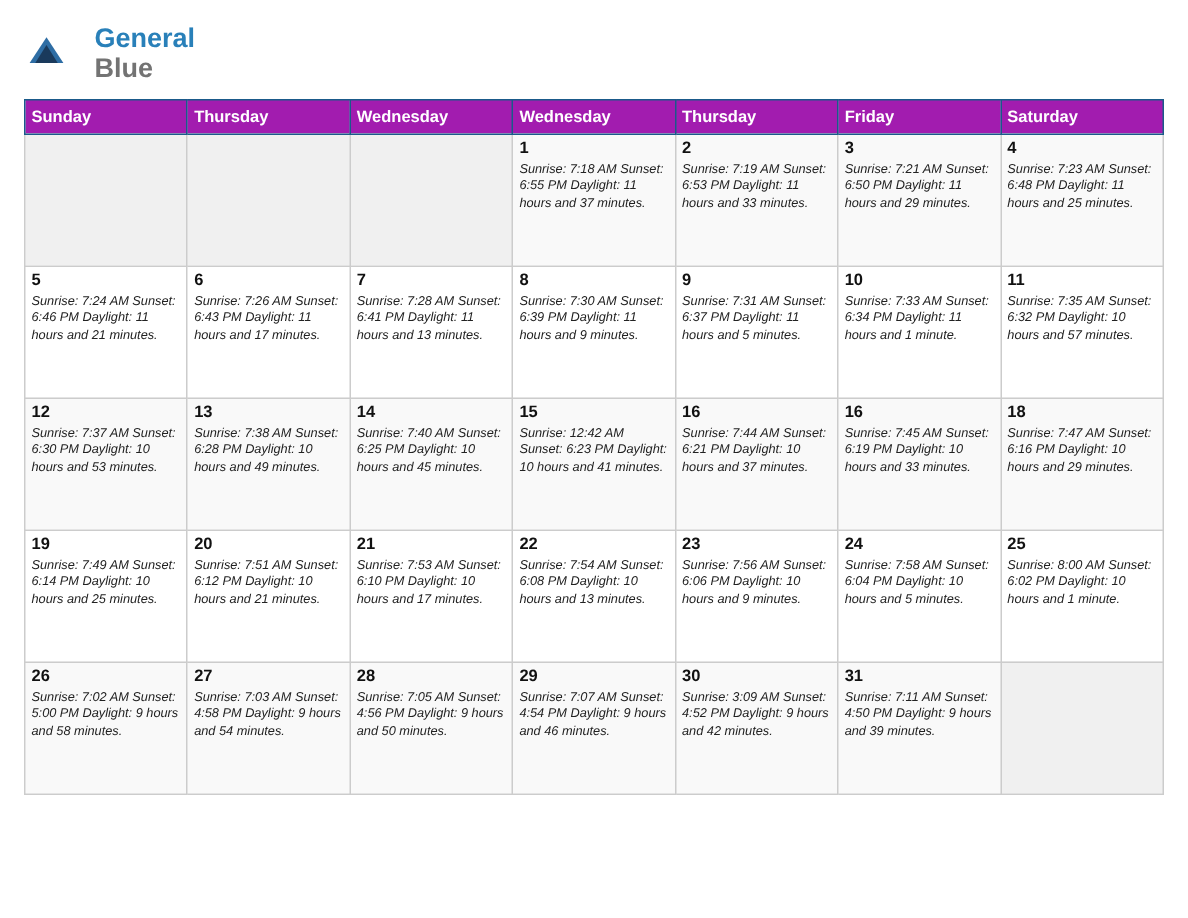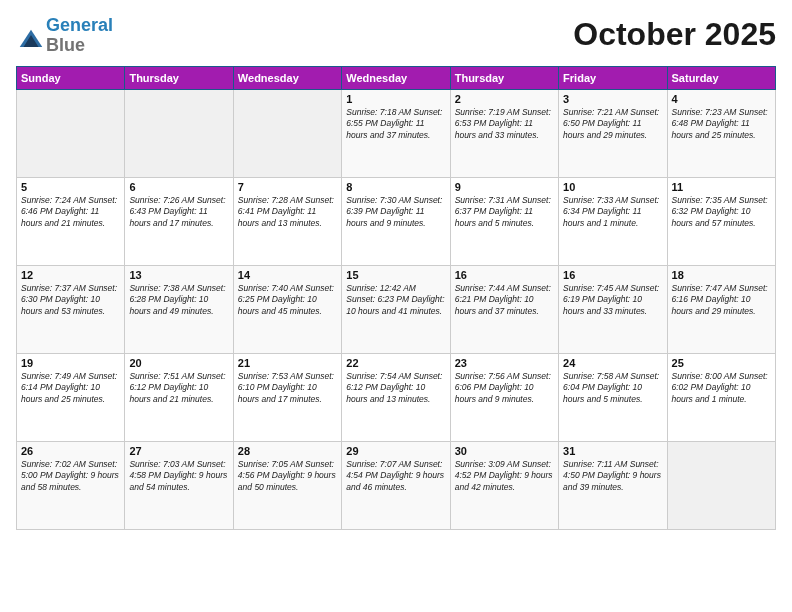--- a/index.html
+++ b/index.html
@@ -18,22 +18,22 @@
       flex-direction: column;
     }
     .header {
       display: flex;
       justify-content: space-between;
       align-items: flex-start;
       margin-bottom: 10px;
     }
     .logo {
       display: flex;
-      align-items: flex-end;
-      gap: 0;
+      align-items: center;
+      gap: 17px;
     }
     .logo-text {
       font-size: 18px;
       font-weight: bold;
       color: #1a3a5c;
       line-height: 1.1;
     }
     .logo-text span {
       color: #2980b9;
     }
@@ -106,21 +106,20 @@
       <svg class="logo-icon" viewBox="0 0 40 40">
         <polygon points="20,5 35,28 5,28" fill="#2e6da4"></polygon>
         <polygon points="20,12 30,28 10,28" fill="#1a3a5c"></polygon>
       </svg>
       <div class="logo-text">
         <div><span>General</span></div>
         <div style="color:#737373;">Blue</div>
       </div>
     </div>
     <div class="title-block">
-      <div class="month-title">October 2025</div>
     </div>
   </div>
 
   <table>
     <thead>
       <tr>
       <th>Sunday</th>
           <th>Thursday</th>
           <th>Wednesday</th>
           <th>Wednesday</th>
@@ -283,21 +282,21 @@
           <td>
             <span class="day-num">21</span>
             <div class="day-info">Sunrise: 7:53 AM
 Sunset: 6:10 PM
 Daylight: 10 hours
 and 17 minutes.</div>
           </td>
           <td>
             <span class="day-num">22</span>
             <div class="day-info">Sunrise: 7:54 AM
-Sunset: 6:12 PM
+Sunset: 6:08 PM
 Daylight: 10 hours
 and 13 minutes.</div>
           </td>
           <td>
             <span class="day-num">23</span>
             <div class="day-info">Sunrise: 7:56 AM
 Sunset: 6:06 PM
 Daylight: 10 hours
 and 9 minutes.</div>
           </td>

